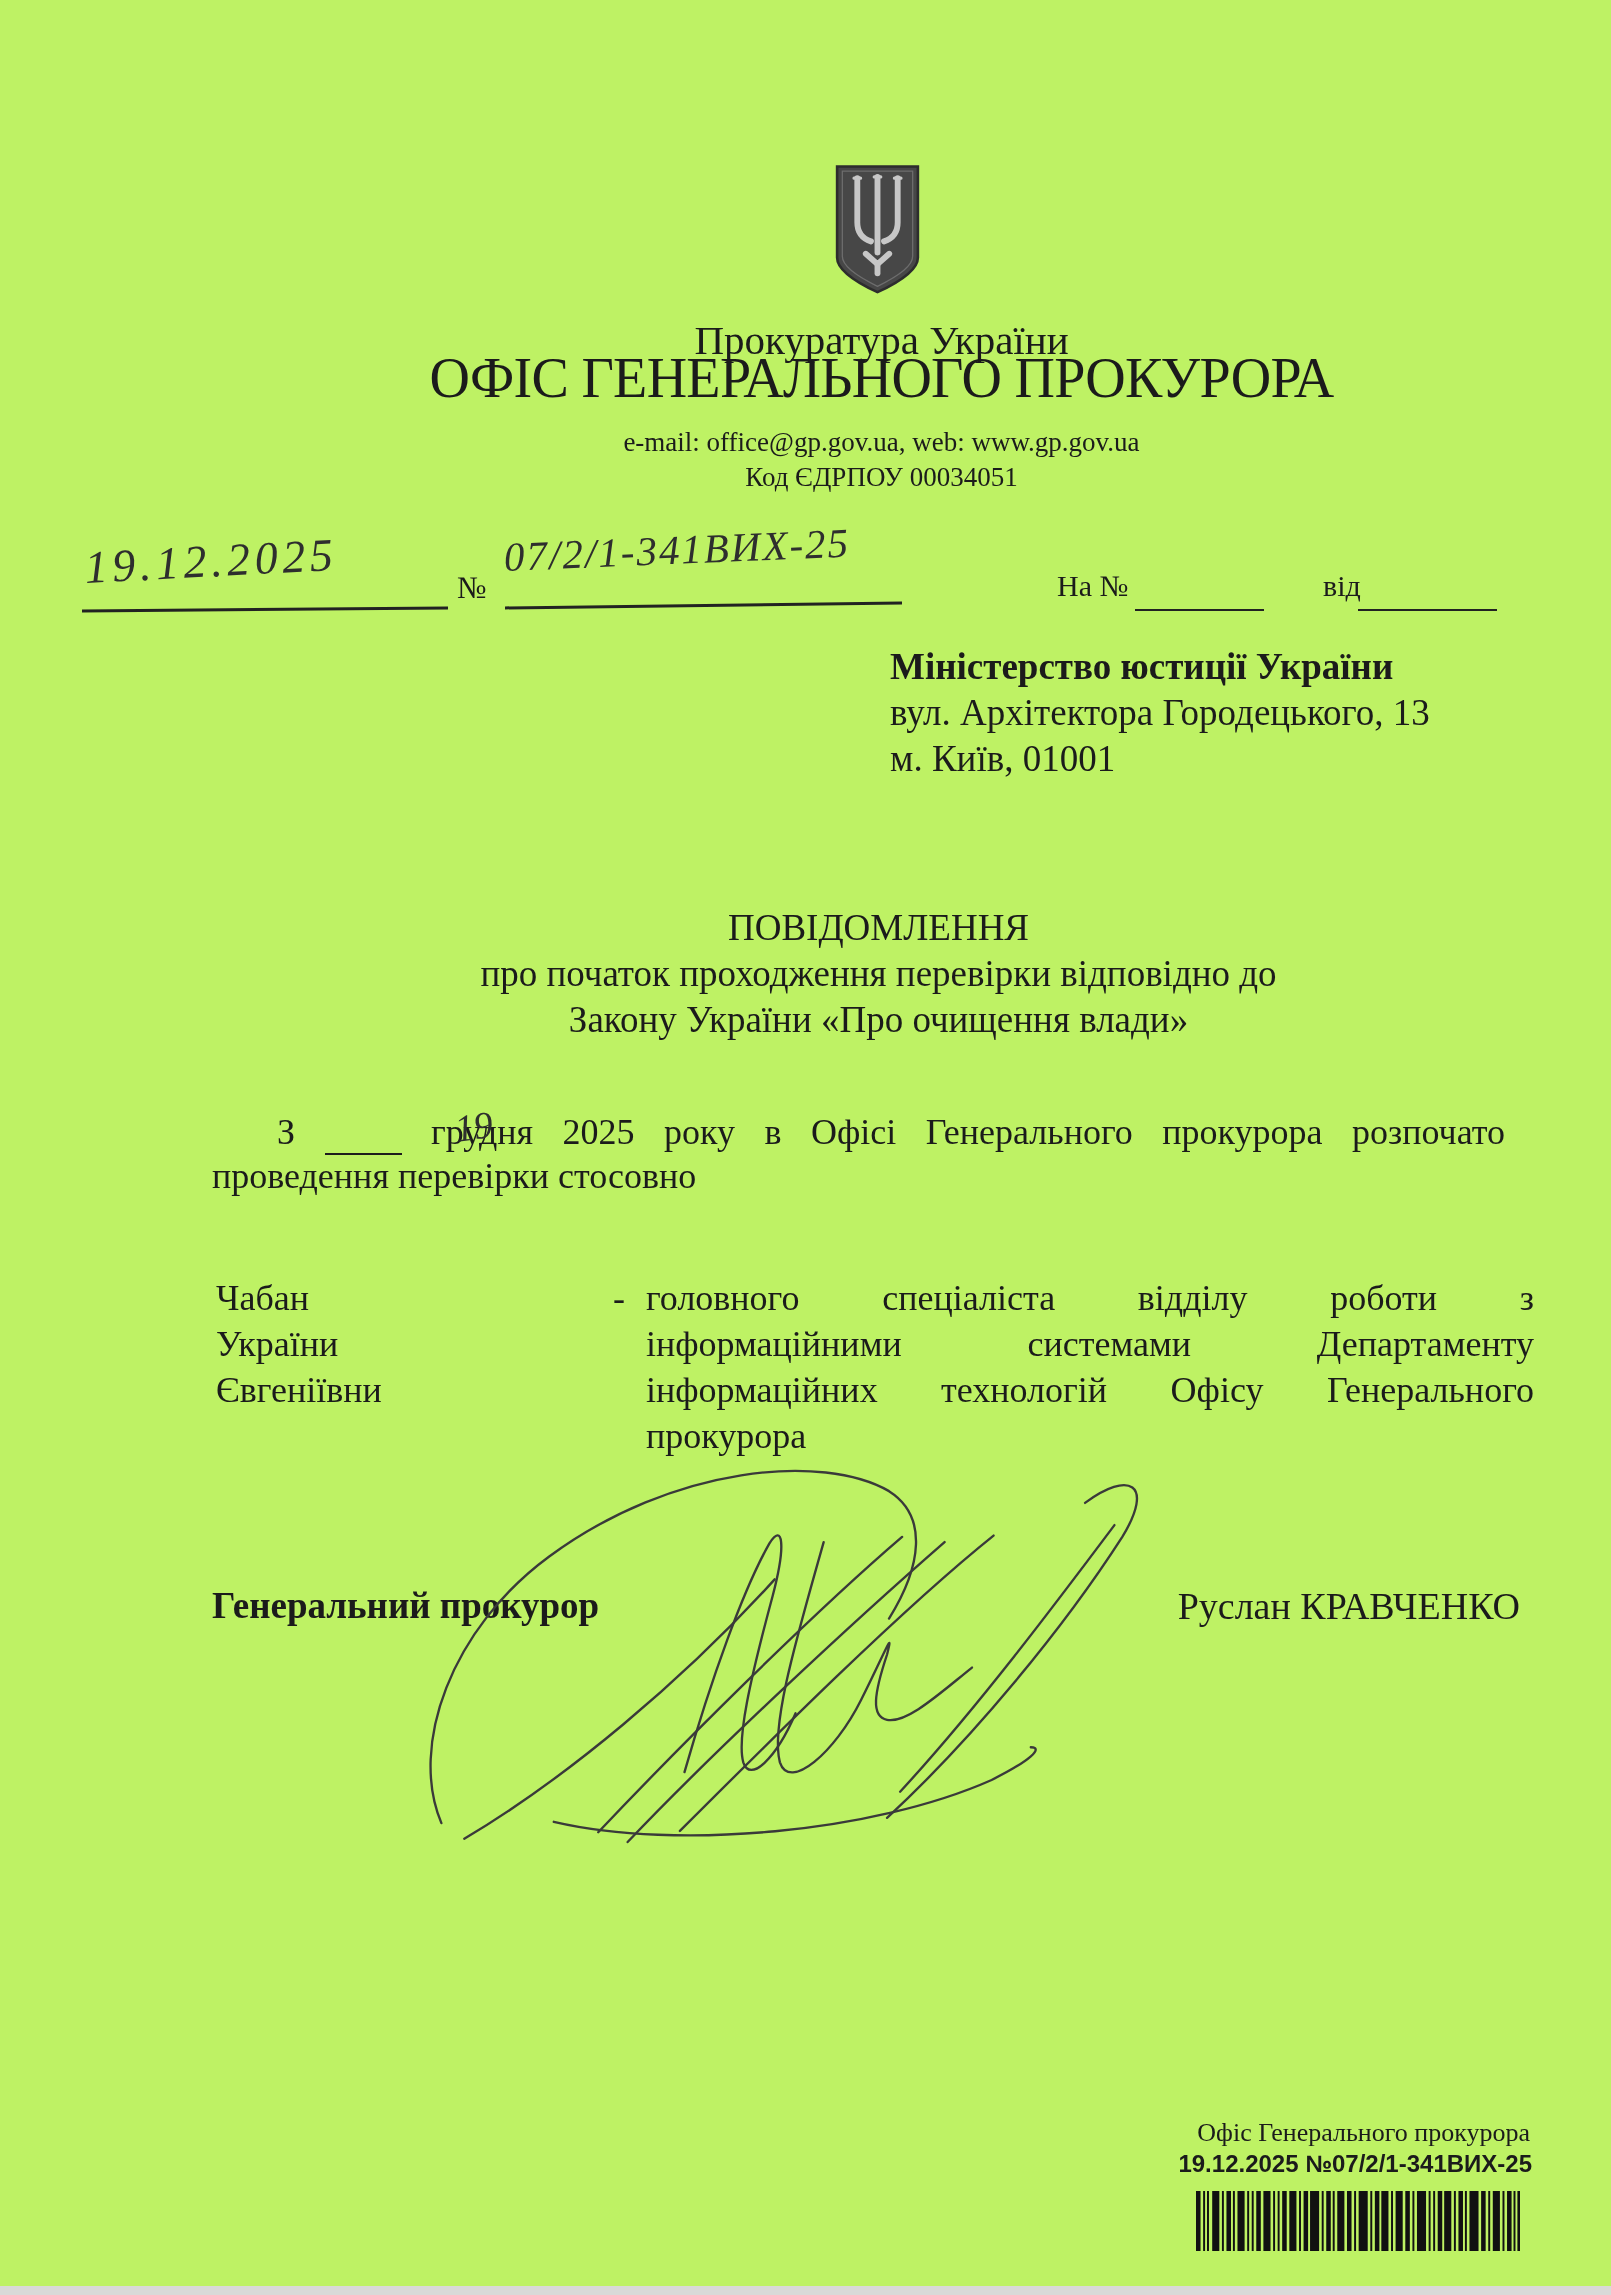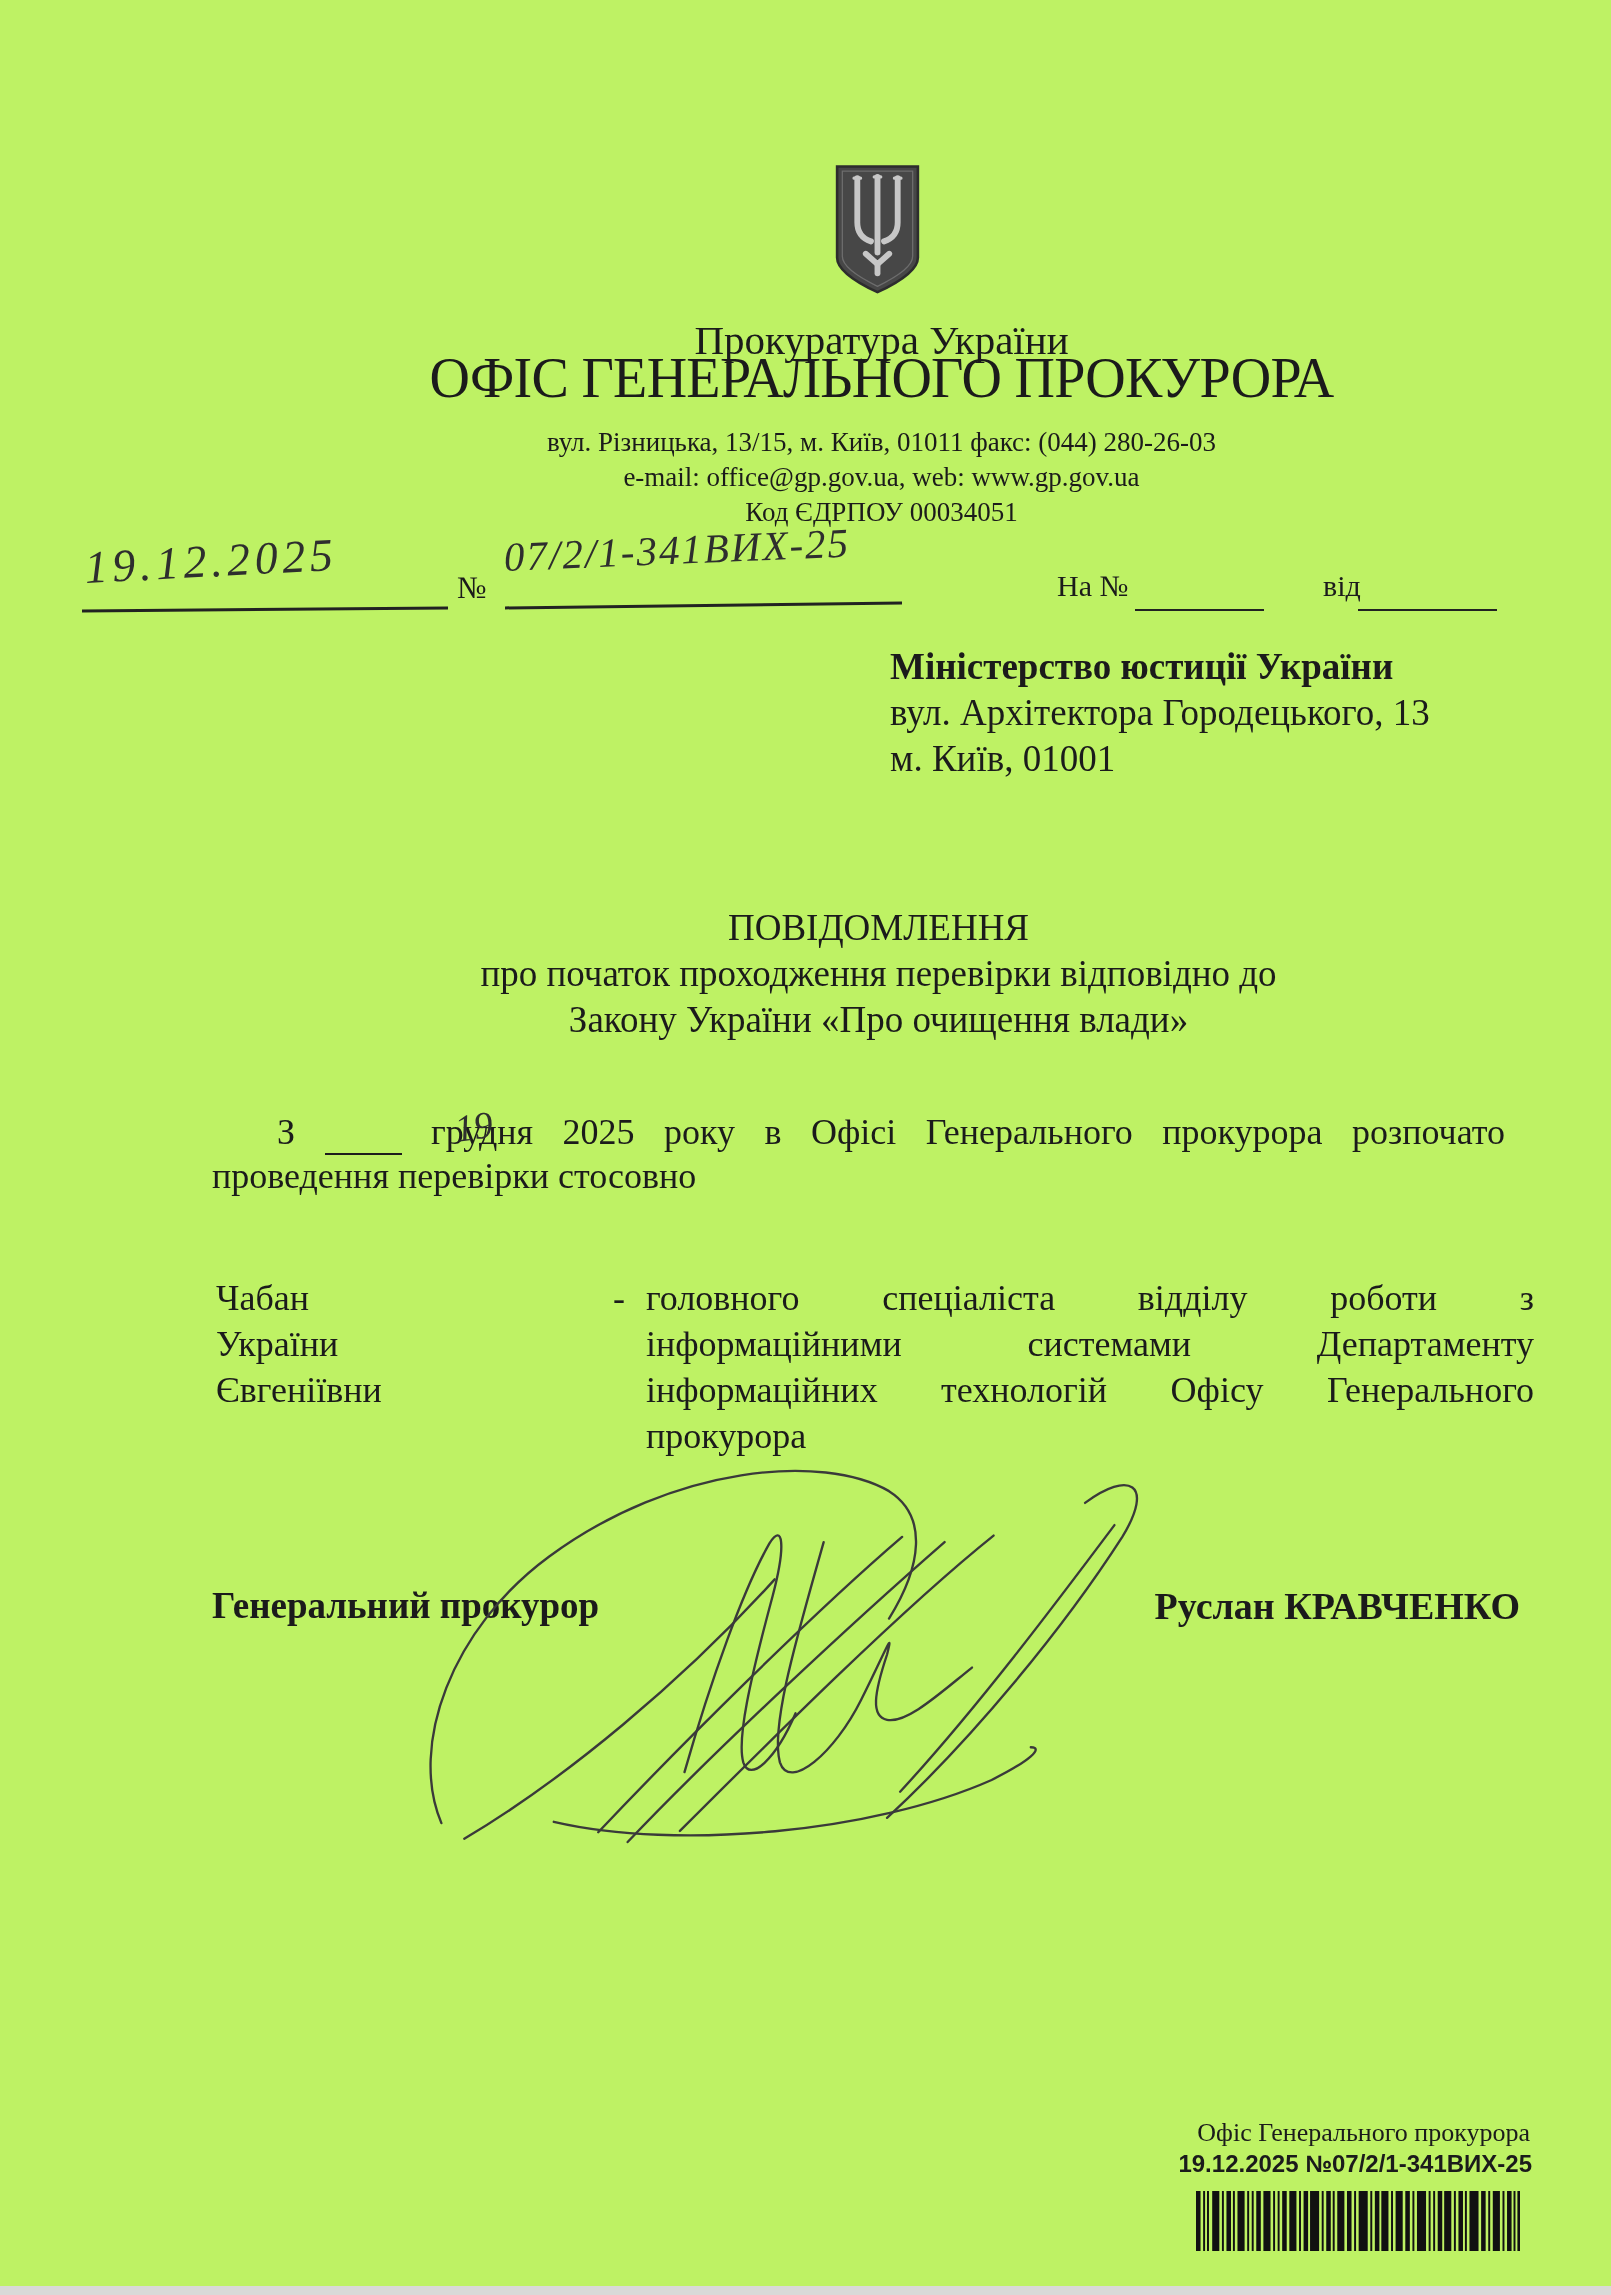--- a/index.html
+++ b/index.html
@@ -44,21 +44,21 @@
   .hw-day { display:inline-block; width:77px; border-bottom:2.6px solid #1c1c1c; text-align:center; vertical-align:baseline; }
   .hw-day .hw { display:inline-block; font-size:38px; transform:rotate(-8deg); }
 
   
   .subject-names { left:216px; top:1275px; width:379px; font-size:36px; line-height:46px; }
   .subject-sep   { left:613px; top:1275px; font-size:36px; line-height:46px; }
   .subject-pos   { left:646px; top:1275px; width:888px; font-size:36px; line-height:46px; }
 
   
   .sig-title { left:212px; top:1584px; font-size:37px; font-weight:bold; white-space:nowrap; }
-  .sig-name  { right:92px; top:1584px; font-size:38px; font-weight:bold; white-space:nowrap; }
+  .sig-name  { right:92px; top:1584px; font-size:38px; font-weight:normal; white-space:nowrap; }
   .sig-svg   { left:402px; top:1465px; width:778px; height:379px; }
 
   
   .footer-org { right:82px; top:2118px; font-size:26px; }
   .footer-ref { right:80px; top:2150px; font-size:24px; font-weight:bold; font-family:"Liberation Sans", sans-serif; }
   .barcode    { right:92px; top:2191px; width:324px; height:60px; }
   .bottom-strip { left:0; right:0; bottom:0; height:9.2px; background:#d9d9d8; }
 </style>
 </head>
 <body>
@@ -78,21 +78,20 @@
       </g>
       <g fill="none" stroke="#c7c7c7" stroke-width="5" stroke-linecap="round">
         <path d="M40,26 h10 M71,24 h10 M102,26 h10"></path>
       </g>
     </svg>
   </div>
 
   <div class="abs org-parent">Прокуратура України</div>
   <div class="abs org-name">ОФІС ГЕНЕРАЛЬНОГО ПРОКУРОРА</div>
   <div class="abs org-lines">
-    <div>вул. Різницька, 13/15, м. Київ, 01011 факс: (044) 280-26-03</div>
     <div>e-mail: office@gp.gov.ua, web: www.gp.gov.ua</div>
     <div>Код ЄДРПОУ 00034051</div>
   </div>
 
   <div class="abs hw hw-date">19.12.2025</div>
   <div class="abs rule rule-date"></div>
   <div class="abs num-sign">№</div>
   <div class="abs hw hw-num">07/2/1-341ВИХ-25</div>
   <div class="abs rule rule-num"></div>
   <div class="abs reply-label">На №</div>

